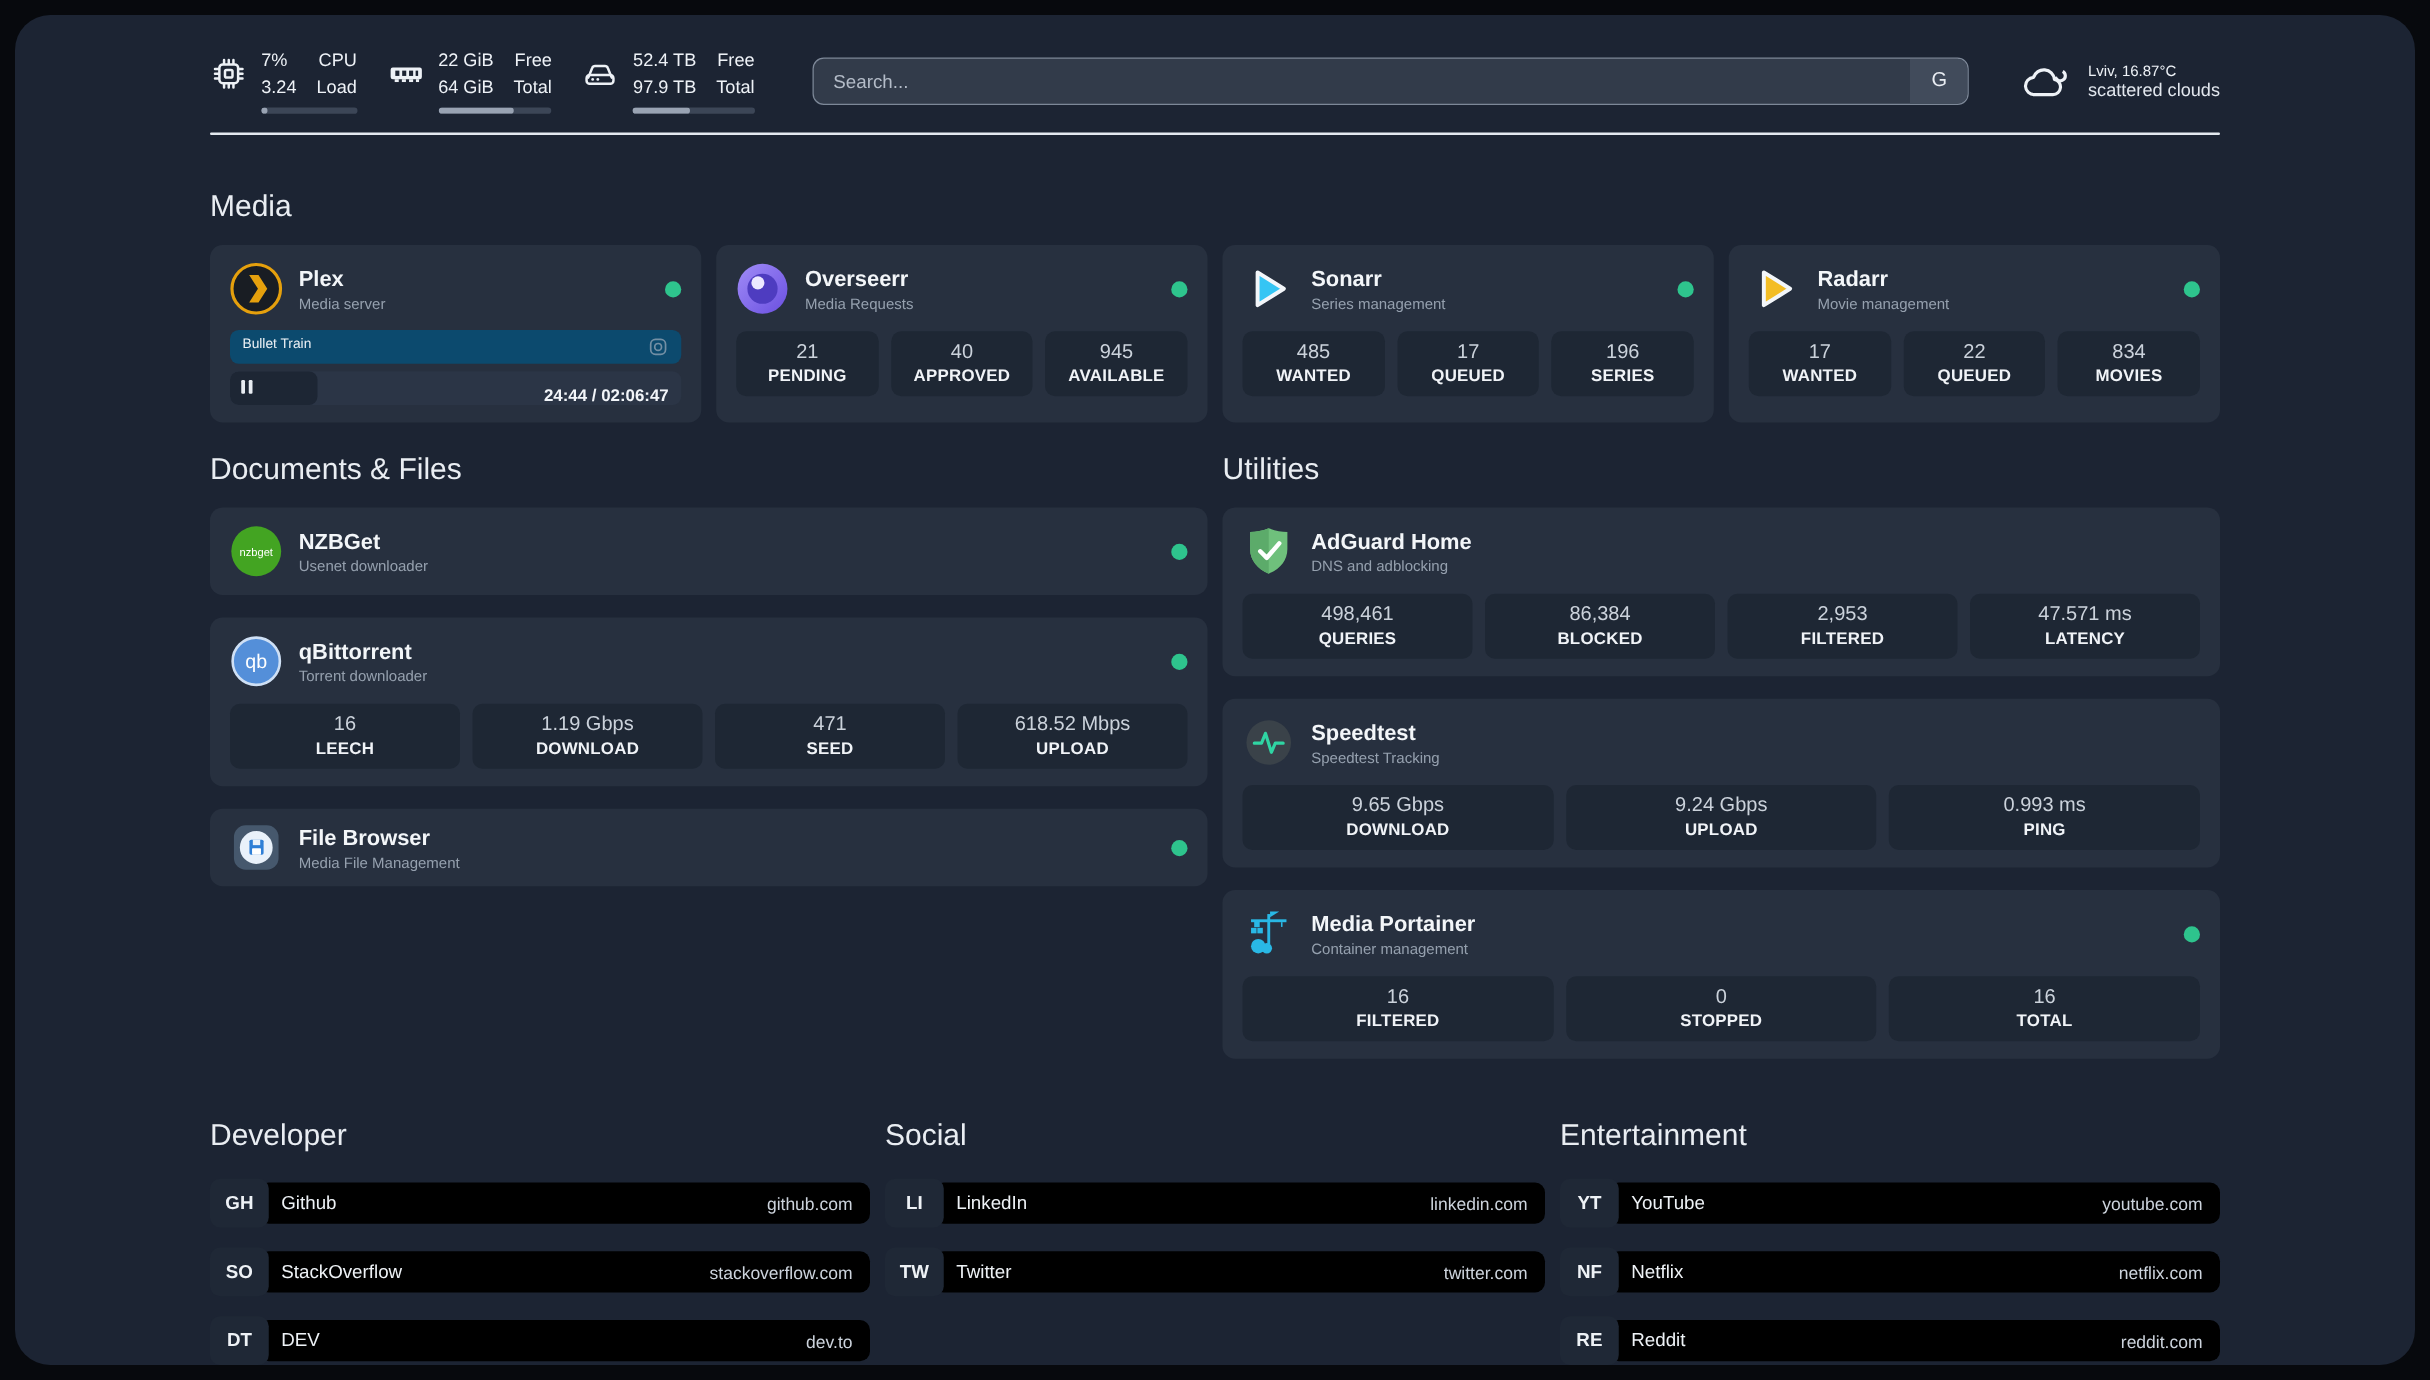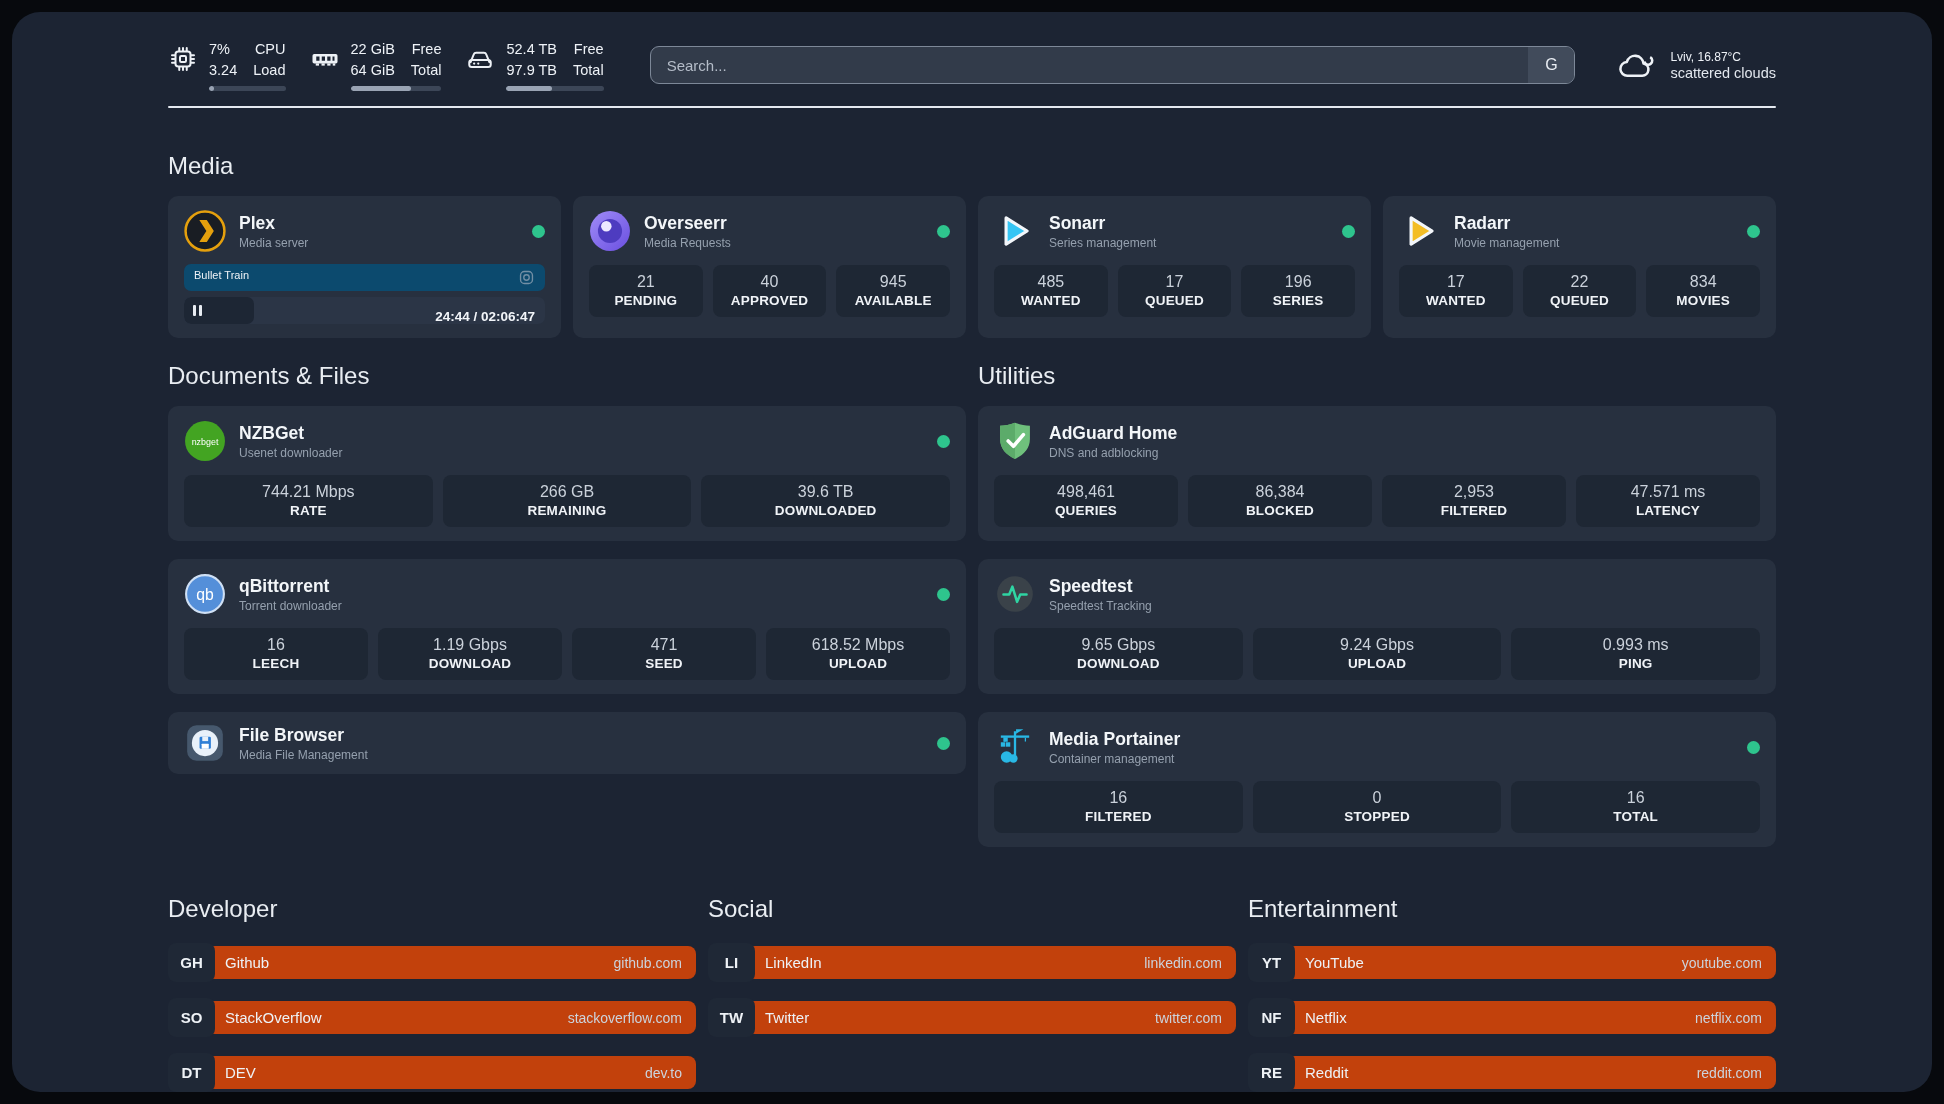--- a/index.html
+++ b/index.html
@@ -66,21 +66,21 @@
   .plex-elapsed { background:#1d2634; height:100%; border-radius:7px; display:flex; align-items:center; padding-left:9px; }
   .pause-icon i { display:inline-block; width:3px; height:11px; background:#e8ecf2; border-radius:1px; margin-right:3px; }
   .plex-time { position:absolute; right:10px; font-size:13.5px; font-weight:600; color:#f2f5f9; }
 
   
   .cols3 { display:grid; grid-template-columns:1fr 1fr 1fr; gap:12px; margin-top:48px; }
   .cols3 .section-title { margin-bottom:20px; }
   .bm-row { display:flex; align-items:center; margin-bottom:16px; position:relative; }
   .bm-tag { width:47px; height:39px; background:#1f2836; border-radius:8px; display:flex; align-items:center;
             justify-content:center; font-size:15px; font-weight:700; color:#eef2f6; position:relative; z-index:1; }
-  .bm-bar { flex:1; height:33px; background:#c2410c; border-radius:8px; display:flex; align-items:center;
+  .bm-bar { flex:1; height:33px; background:#000000; border-radius:8px; display:flex; align-items:center;
             padding:0 14px 0 18px; margin-left:-8px; }
   .bm-name { font-size:15px; color:#eef2f6; }
   .bm-url { margin-left:auto; font-size:14px; color:#ccd3dc; }
 </style>
 </head>
 <body>
 
 <div class="frame">
 <div class="content">
 
@@ -323,34 +323,20 @@
               <svg viewBox="0 0 40 40">
                     <circle cx="20" cy="20" r="19" fill="#43a422"></circle>
               <text x="20" y="23.5" text-anchor="middle" font-size="8.5" fill="#ffffff" font-family="inherit">nzbget</text>
                   </svg>
             </span>
             <div class="app-text">
               <div class="app-title">NZBGet</div>
               <div class="app-sub">Usenet downloader</div>
             </div>
             <span class="status-dot"></span>
-          </div>
-          <div class="tiles">
-            <div class="tile">
-              <div class="tile-value">744.21 Mbps</div>
-              <div class="tile-label">RATE</div>
-            </div>
-            <div class="tile">
-              <div class="tile-value">266 GB</div>
-              <div class="tile-label">REMAINING</div>
-            </div>
-            <div class="tile">
-              <div class="tile-value">39.6 TB</div>
-              <div class="tile-label">DOWNLOADED</div>
-            </div>
           </div>
         </div>
 
         <div class="card">
           <div class="card-head">
             <span class="app-icon">
               <svg viewBox="0 0 40 40">
                     <circle cx="20" cy="20" r="18" fill="#548fd9" stroke="#cfe0f5" stroke-width="2"></circle>
               <text x="20" y="25.5" text-anchor="middle" font-size="15" fill="#ffffff" font-family="inherit">qb</text>
                   </svg>

